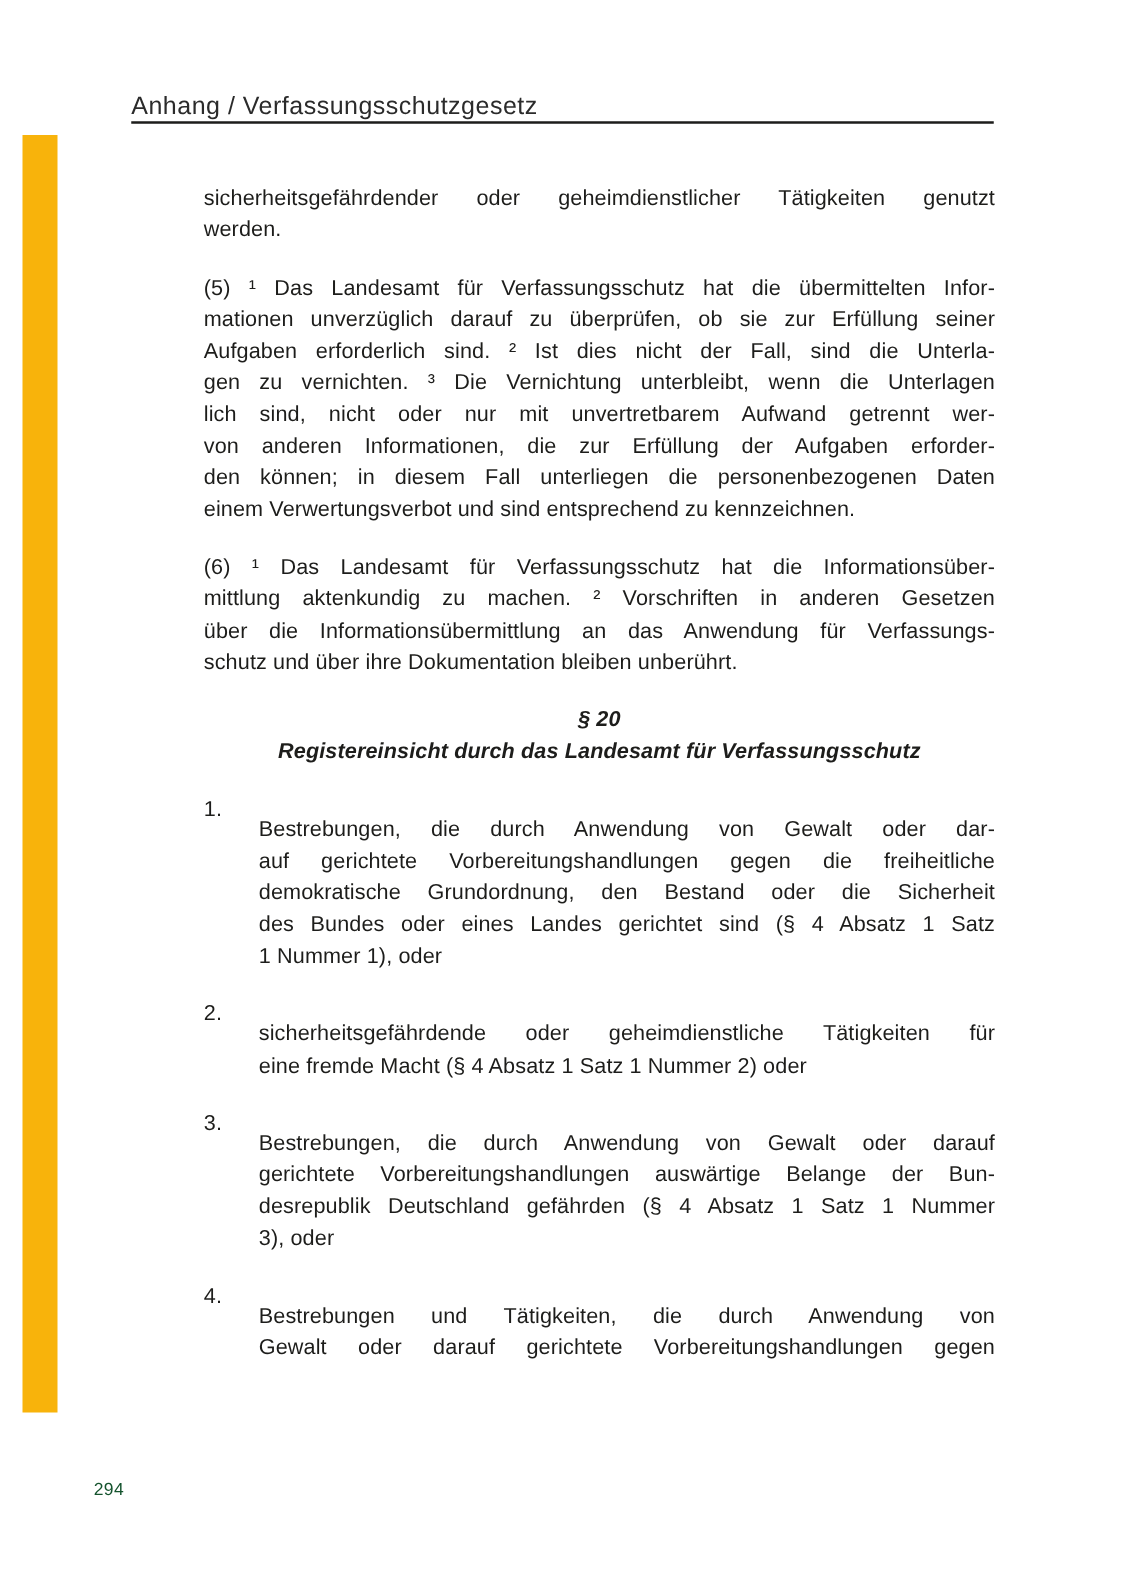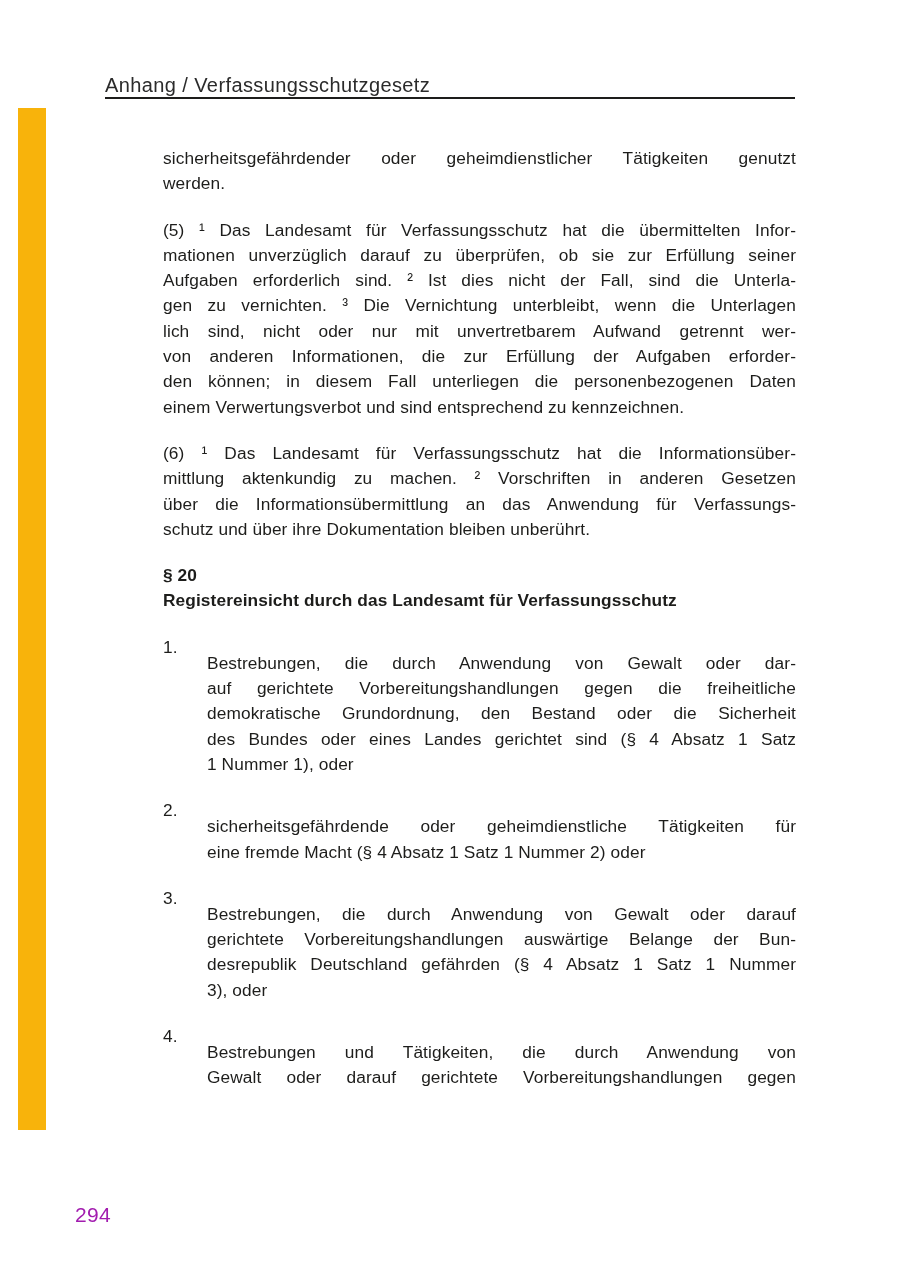--- a/index.html
+++ b/index.html
@@ -51,39 +51,39 @@
   }
   .block { margin-bottom: 21px; }
   .block:last-child { margin-bottom: 0; }
   .ln { min-height: 25.3px; }
   .ln.j {
     text-align: justify;
     text-align-last: justify;
   }
   .heading {
     font-weight: 700;
-    text-align: left;
+    text-align: center;
+    font-style: italic;
   }
   .list-item {
     display: flex;
     align-items: flex-start;
   }
   .list-number {
     flex: 0 0 44px;
     width: 44px;
   }
   .list-text { flex: 1; min-width: 0; margin-top: 16px; }
   .page-number {
     position: absolute;
     left: 75px;
     top: 1183px;
-    font-size: 21px;
+    font-size: 14px;
     letter-spacing: 0.3px;
-    color: #a21caf;
-    margin-top: 20px;
+    color: #14532d;
   }
 </style>
 </head>
 <body style="color: rgb(29, 29, 27);">
 
 <div class="accent-bar" style="background: rgb(248, 179, 11);"></div>
 
 <div class="running-header">Anhang / Verfassungsschutzgesetz</div>
 
 <div class="header-rule"></div>

